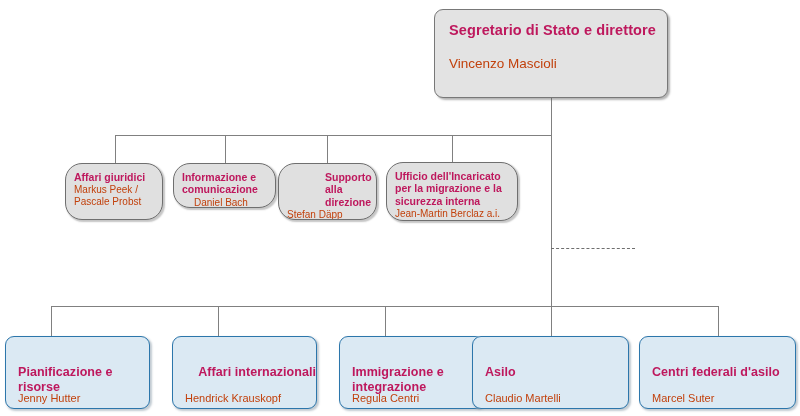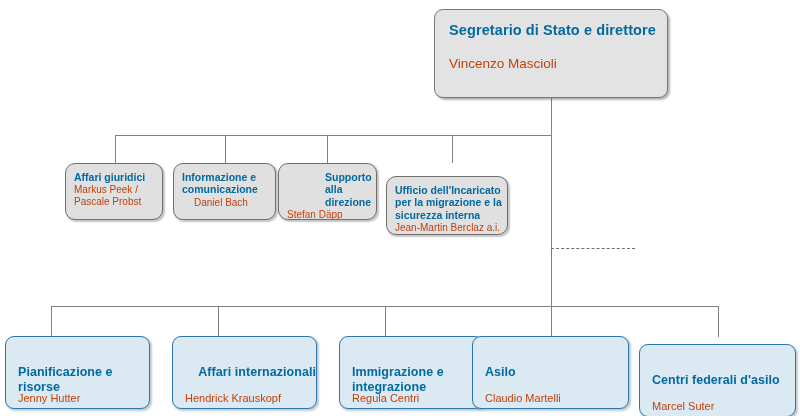--- a/index.html
+++ b/index.html
@@ -27,26 +27,26 @@
   .dashed-line {
     position: absolute;
     height: 0;
     border-top: 1px dashed #6e6e6e;
   }
 
   
   .node {
     position: absolute;
     box-sizing: border-box;
-    border-radius: 10px;
+    border-radius: 17px;
     overflow: hidden;
   }
   .node .title {
     font-weight: bold;
-    color: #0369a1;
+    color: #be185d;
     line-height: 1.18;
   }
   .node .person {
     color: #c2410c;
     line-height: 1.18;
   }
 
   
   .node-root {
     background: #e3e3e3;
@@ -130,33 +130,33 @@
     <div class="title">Segretario di Stato e direttore</div>
     <div class="person">Vincenzo Mascioli</div>
   </div>
 
   <div class="node node-staff" style="left:65px; top:163px; width:98px; height:57px;">
     <div class="title" style="white-space:pre-line;">Affari giuridici</div>
     <div class="person" style="white-space:pre-line;">Markus Peek /
 Pascale Probst</div>
   </div>
 
-  <div class="node node-staff" style="left:173px; top:163px; width:103px; height:57px;">
+  <div class="node node-staff" style="left:173px; top:163px; width:103px; height:45px;">
     <div class="title" style="white-space:pre-line;">Informazione e
 comunicazione</div>
     <div class="person" style="white-space:pre-line;padding-left:12px;">Daniel Bach</div>
   </div>
 
   <div class="node node-staff" style="left:278px; top:163px; width:99px; height:57px;">
     <div class="title" style="white-space:pre-line;margin-left:38px;">Supporto alla
 direzione</div>
     <div class="person" style="white-space:pre-line;">Stefan Däpp</div>
   </div>
 
-  <div class="node node-staff" style="left:386px; top:176px; width:122px; height:59px;">
+  <div class="node node-staff" style="left:386px; top:162px; width:132px; height:59px;">
     <div class="title" style="white-space:pre-line;">Ufficio dell'Incaricato
 per la migrazione e la
 sicurezza interna</div>
     <div class="person" style="white-space:pre-line;">Jean-Martin Berclaz a.i.</div>
   </div>
 
 
   <div class="node node-division" style="left:5px; top:336px; width:145px; height:73px;">
     <div class="title" style="white-space:pre-line;">Pianificazione e
 risorse</div>
@@ -172,18 +172,18 @@
     <div class="title" style="white-space:pre-line;">Immigrazione e
 integrazione</div>
     <div class="person">Regula Centri</div>
   </div>
 
   <div class="node node-division" style="left:472px; top:336px; width:157px; height:73px;">
     <div class="title" style="white-space:pre-line;">Asilo</div>
     <div class="person">Claudio Martelli</div>
   </div>
 
-  <div class="node node-division" style="left:639px; top:336px; width:157px; height:73px;margin-top:8px;">
+  <div class="node node-division" style="left:639px; top:336px; width:157px; height:73px;">
     <div class="title" style="white-space:pre-line;">Centri federali d'asilo</div>
     <div class="person">Marcel Suter</div>
   </div>
 
 </div>
 
 </body></html>

